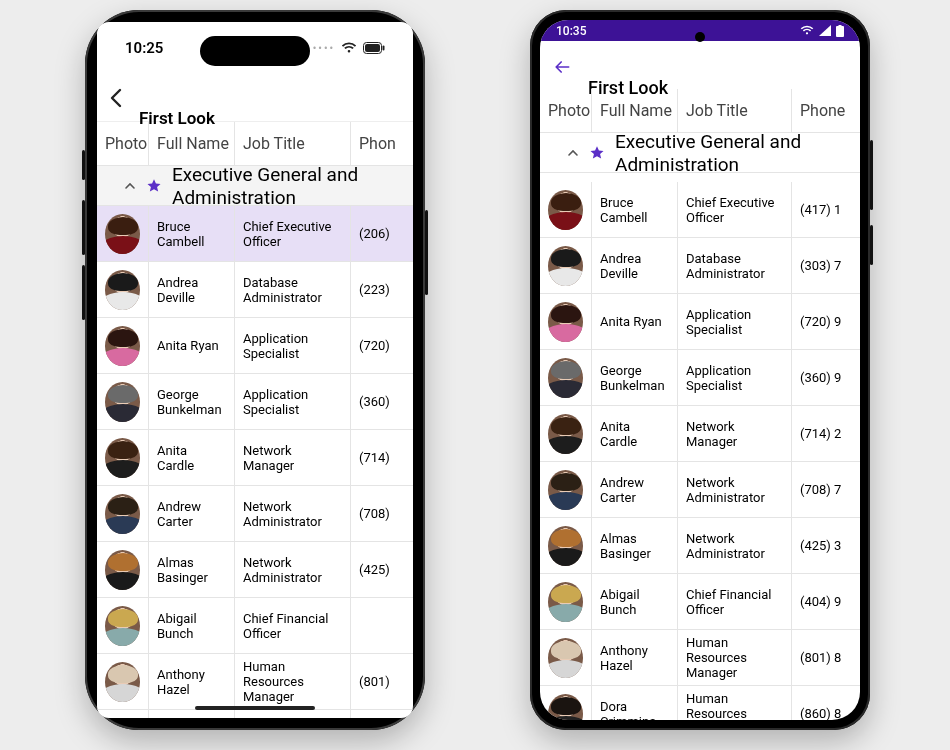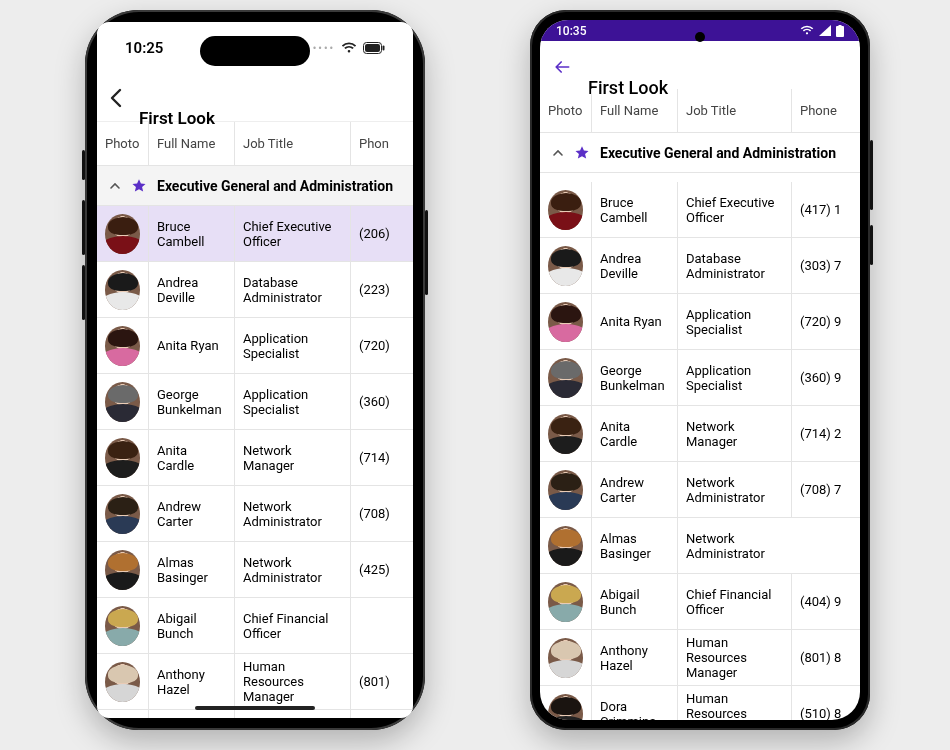--- a/index.html
+++ b/index.html
@@ -92,32 +92,32 @@
     height: 48px; display: flex; align-items: center; gap: 16px;
     padding: 0 12px; border-bottom: 1px solid #eee;
   }
   .titlebar.android-tb { border-bottom: none; padding: 6px 12px 2px; }
   .titlebar .title { font-size: 17px; font-weight: 600; margin-top: 40px; }
   .titlebar.android-tb .title { font-size: 18px; font-weight: 500; }
   .back-ios, .back-and { display: inline-flex; }
 
   
   .grid-header {
-    display: flex; height: 44px; font-size: 13px; color: #444;
+    display: flex; height: 44px; font-size: 16px; color: #444;
     border-bottom: 1px solid #e4e4e4;
   }
   .grid-header > div {
     display: flex; align-items: center; padding: 0 8px;
     border-right: 1px solid #e4e4e4; white-space: nowrap;
   }
   .grid-header > div:last-child { border-right: none; }
 
   .group-row {
     height: 40px; display: flex; align-items: center; gap: 10px;
-    padding: 0 12px; background: #f4f4f4; font-size: 14px; font-weight: 700;
+    padding: 0 27px; background: #f4f4f4; font-size: 19px; font-weight: 400;
     border-bottom: 1px solid #e4e4e4;
   }
   .group-row.plain { background: #fff; }
   .group-row .chev { color: #555; display: inline-flex; }
   .group-row .star { color: #5b2fc7; display: inline-flex; }
 
   .rows { font-size: 13px; }
   .row {
     display: flex; height: 56px; border-bottom: 1px solid #e4e4e4;
   }
@@ -406,20 +406,21 @@
           <div class="col-name">Andrew Carter</div>
           <div class="col-job">Network Administrator</div>
           <div class="col-phone cell-phone">(708) 7</div>
         </div>
         <div class="row rows">
           <div class="col-photo cell-photo">
             <div class="avatar" style="--hair: #b07030; --shirt: #1a1a1a;"></div>
           </div>
           <div class="col-name">Almas Basinger</div>
           <div class="col-job">Network Administrator</div>
+          <div class="col-phone cell-phone">(425) 3</div>
         </div>
         <div class="row rows">
           <div class="col-photo cell-photo">
             <div class="avatar" style="--hair: #caa850; --shirt: #8aa;"></div>
           </div>
           <div class="col-name">Abigail Bunch</div>
           <div class="col-job">Chief Financial Officer</div>
           <div class="col-phone cell-phone">(404) 9</div>
         </div>
         <div class="row rows">
@@ -429,17 +430,17 @@
           <div class="col-name">Anthony Hazel</div>
           <div class="col-job">Human Resources Manager</div>
           <div class="col-phone cell-phone">(801) 8</div>
         </div>
         <div class="row rows">
           <div class="col-photo cell-photo">
             <div class="avatar" style="--hair: #1a1410; --shirt: #222;"></div>
           </div>
           <div class="col-name">Dora Crimmins</div>
           <div class="col-job">Human Resources Administrative</div>
-          <div class="col-phone cell-phone">(510) 8</div>
+          <div class="col-phone cell-phone">(860) 8</div>
         </div>
       </div>
   </div>
 </div>
 
 </body></html>

